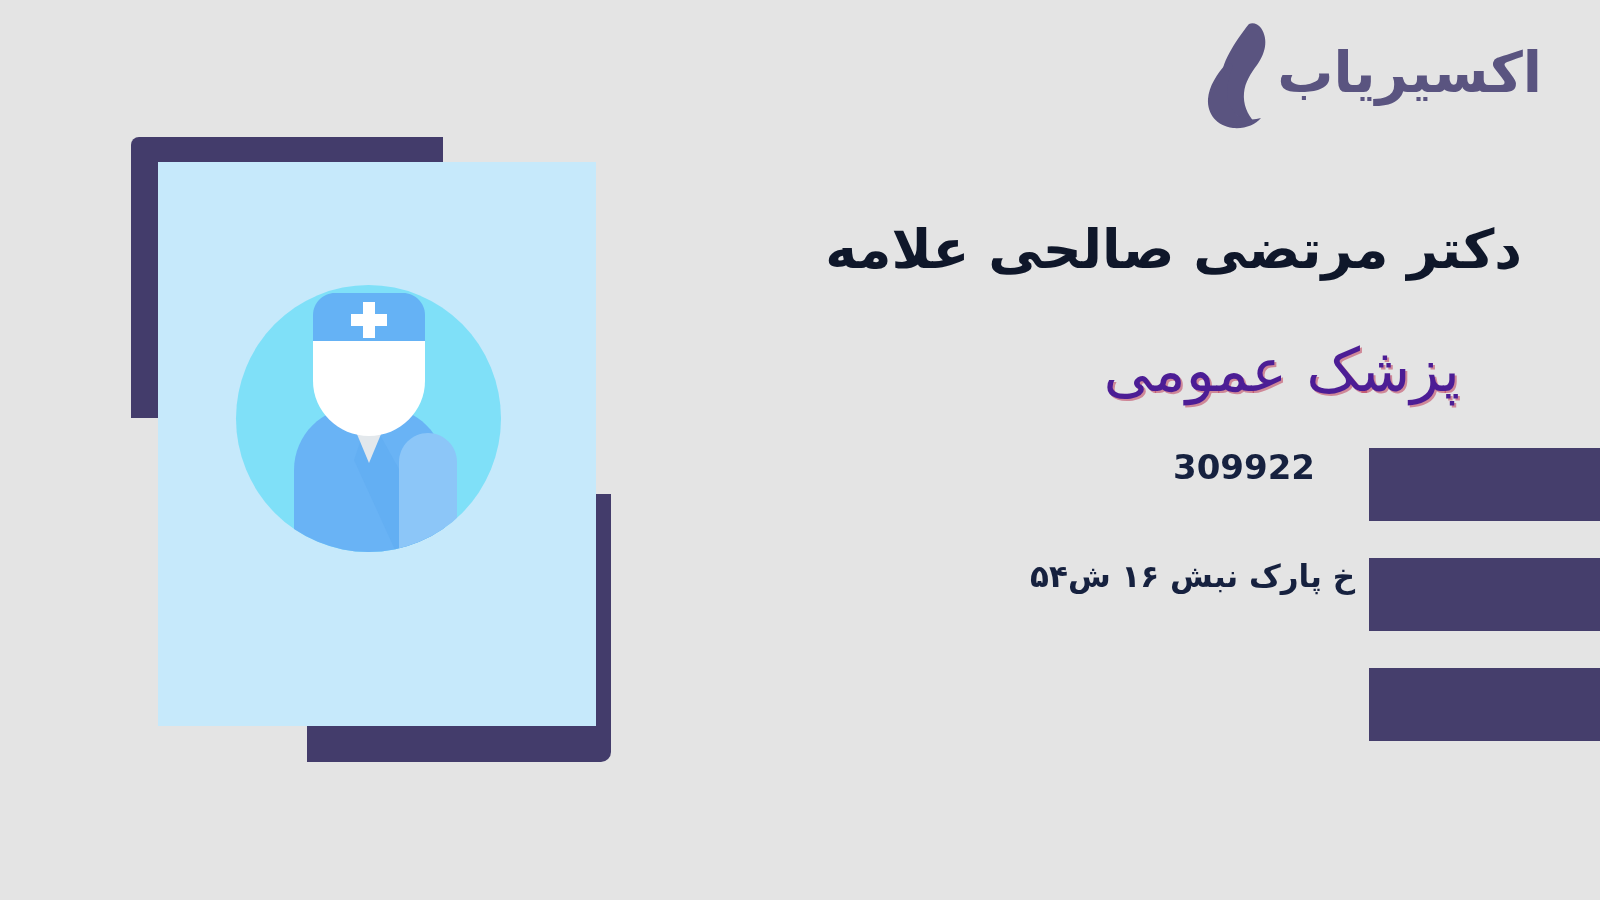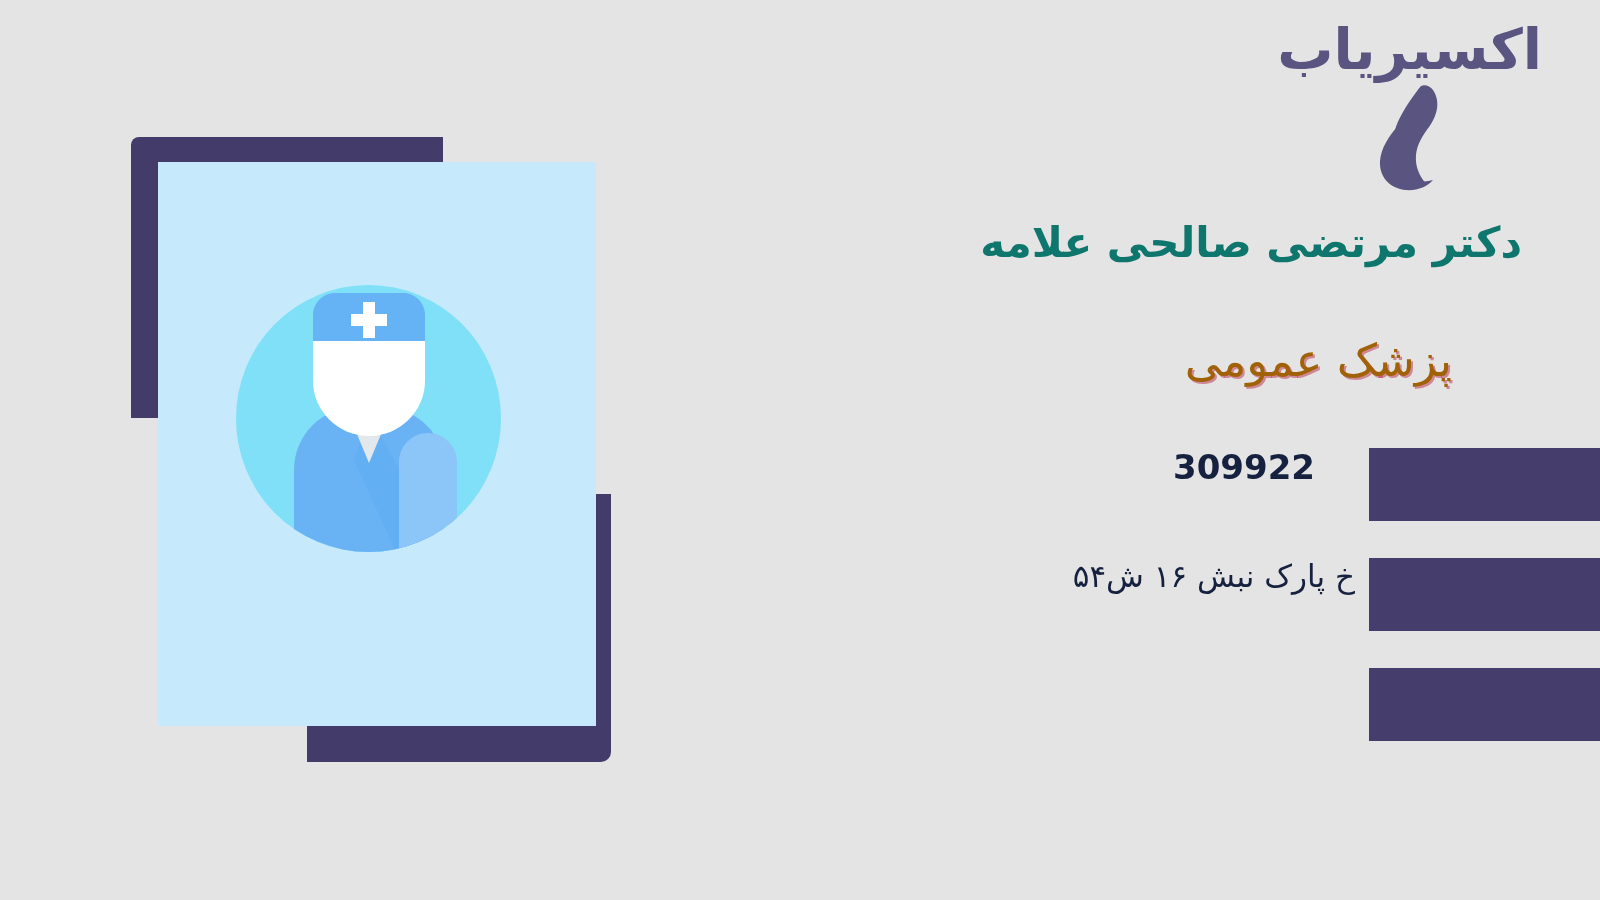--- a/index.html
+++ b/index.html
@@ -22,21 +22,21 @@
     background: #e4e4e4;
     overflow: hidden;
   }
 
   
   .logo-block {
     position: absolute;
     top: 22px;
     right: 58px;
     display: flex;
-    flex-direction: column;
+    flex-direction: row;
     align-items: center;
   }
   .logo-mark {
     width: 78px;
     height: 108px;
     flex: 0 0 auto;
     display: block;
   }
   .logo-wordmark {
     font-family: "DejaVu Sans", sans-serif;
@@ -112,35 +112,35 @@
     top: 0;
     width: 920px;
     height: 900px;
     direction: rtl;
   }
   .doctor-name {
     position: absolute;
     right: 78px;
     top: 218px;
     font-family: "DejaVu Sans", sans-serif;
-    font-size: 42px;
-    font-weight: 700;
-    color: #0f766e;
+    font-size: 54px;
+    font-weight: 700;
+    color: #0f172a;
     line-height: 1.18;
     white-space: nowrap;
     letter-spacing: 0px;
   }
   .doctor-specialty {
     position: absolute;
-    right: 148px;
+    right: 140px;
     top: 334px;
     font-family: "DejaVu Sans", sans-serif;
-    font-size: 45px;
+    font-size: 60px;
     font-weight: 400;
-    color: #a16207;
+    color: #4c1d95;
     text-shadow: 2px 2px 0 rgba(190, 60, 90, 0.55);
     line-height: 1.2;
     white-space: nowrap;
   }
   .doctor-phone {
     position: absolute;
     right: 285px;
     top: 447px;
     font-family: "DejaVu Sans", sans-serif;
     font-size: 34px;
@@ -149,21 +149,21 @@
     line-height: 1.2;
     white-space: nowrap;
     direction: ltr;
   }
   .doctor-address {
     position: absolute;
     right: 245px;
     top: 558px;
     font-family: "DejaVu Sans", sans-serif;
     font-size: 31px;
-    font-weight: 400;
+    font-weight: 700;
     color: #16213f;
     line-height: 1.2;
     white-space: nowrap;
   }
 
   
   .edge-bar {
     position: absolute;
     left: 1369px;
     width: 231px;

